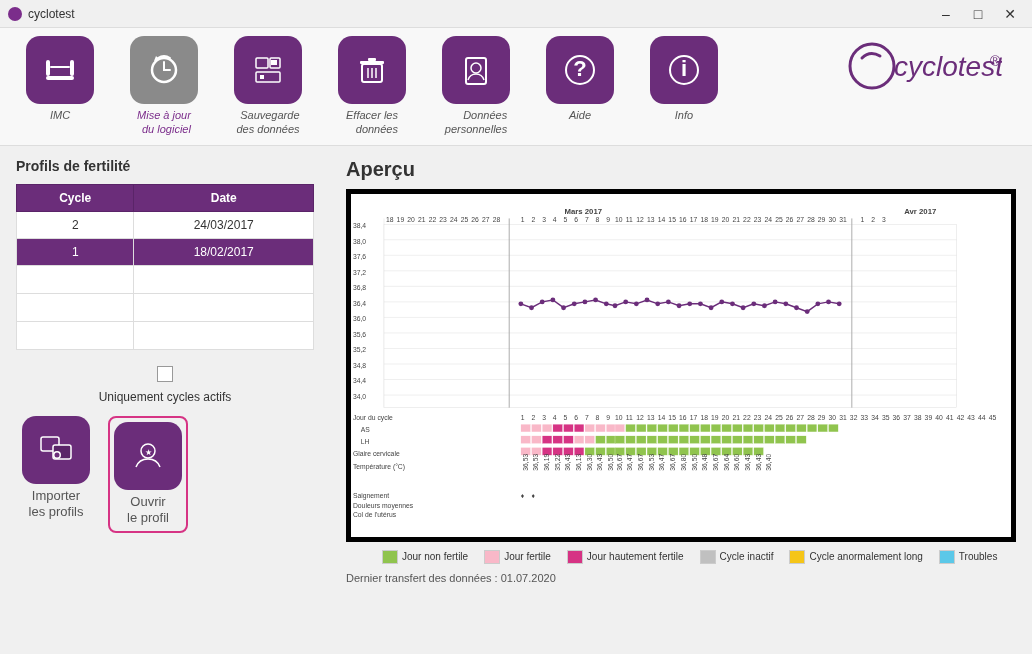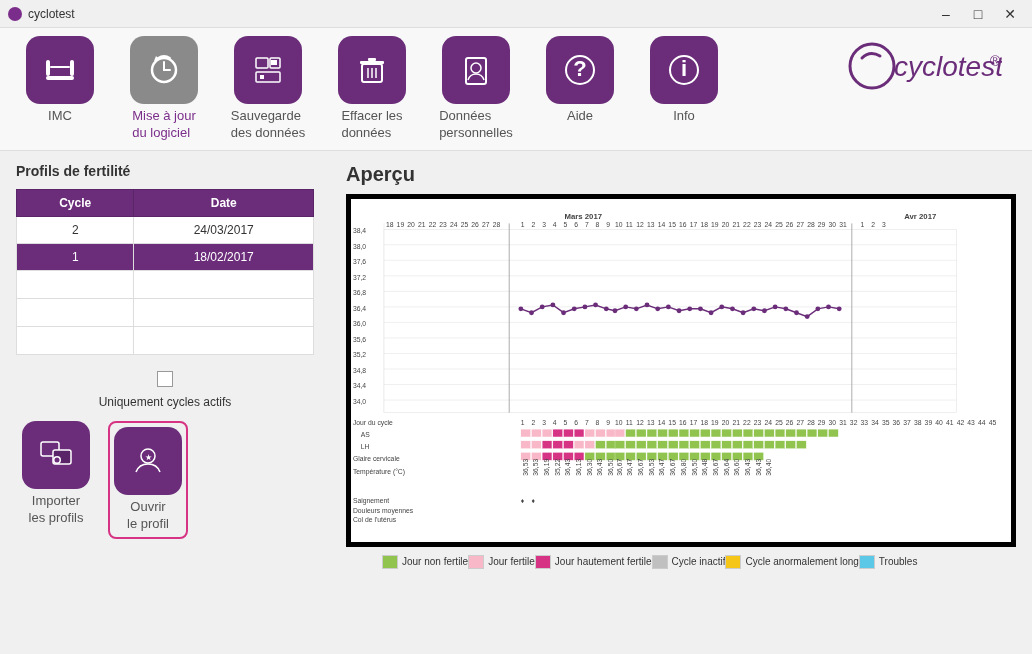--- a/index.html
+++ b/index.html
@@ -70,24 +70,25 @@
       display: flex;
       align-items: center;
       justify-content: center;
       margin-bottom: 4px;
       font-size: 28px;
       color: white;
     }
     .tool-icon.purple { background: #6b2d7a; }
     .tool-icon.gray { background: #8a8a8a; }
     .tool-label {
-      font-size: 13px;
+      font-size: 11px;
       color: #555;
       line-height: 1.3;
-      text-align: left;
+      text-align: right;
+      font-style: italic;
     }
     .tool-label.active { color: #7b2d8b; }
 
     .logo {
       margin-left: auto;
       display: flex;
       align-items: center;
       justify-content: center;
     }
 
@@ -200,20 +201,21 @@
       width: 100%;
       overflow: hidden;
       position: relative;
     }
     .chart-svg {
       width: 100%;
     }
     .legend-row {
       display: flex;
       align-items: center;
+      gap: 16px;
       margin-top: 8px;
       flex-wrap: wrap;
       padding-left: 36px;
     }
     .legend-item {
       display: flex;
       align-items: center;
       gap: 4px;
       font-size: 10px;
     }
@@ -764,15 +766,16 @@
         <div class="legend-color" style="background:#f5c518;"></div>
         <span>Cycle anormalement
 long</span>
       </div>
       <div class="legend-item">
         <div class="legend-color" style="background:#5bc8e8;"></div>
         <span>Troubles</span>
       </div>
     </div>
 
+    <div class="footer-text">Dernier transfert des données : 01.07.2020</div>
   </div>
 
 </div>
 
 </body></html>

